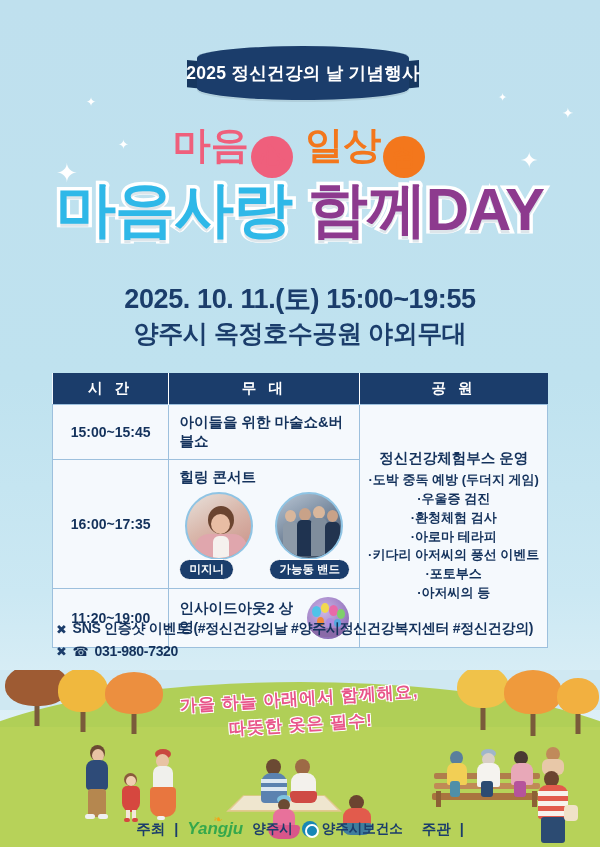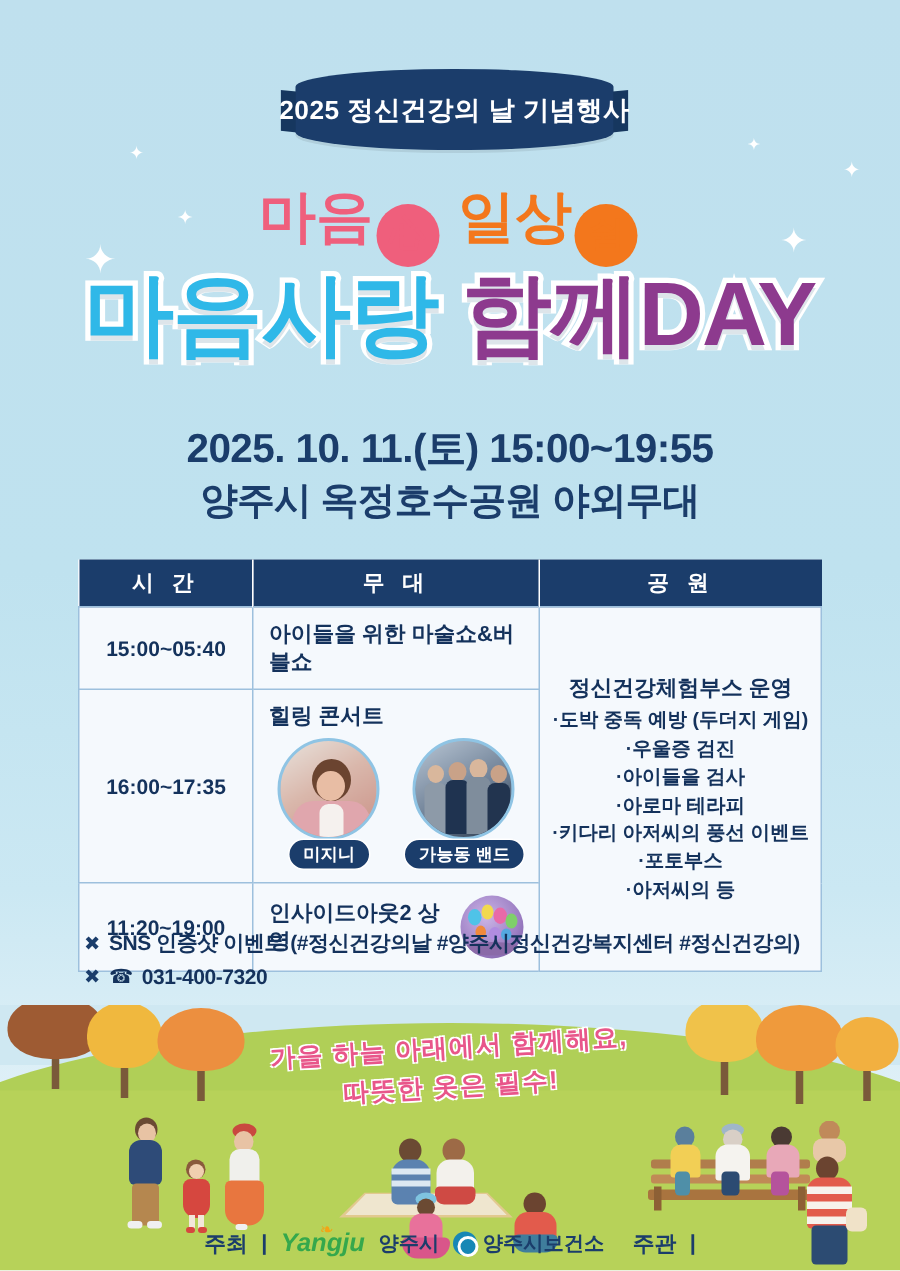--- a/index.html
+++ b/index.html
@@ -94,21 +94,21 @@
     color:#14325c; font-size:14px; font-weight:bold;
     vertical-align:middle;
     background:#f5f9fd;
   }
   .c-time  { width:118px; text-align:center; padding:8px 2px; font-size:15px; }
   .c-stage { width:190px; padding:8px 10px; }
   .c-park  { width:188px; padding:6px 4px; text-align:center; vertical-align:middle; }
 
   .stage-label { font-size:14.5px; }
   .performers { display:flex; gap:10px; margin-top:5px; }
-  .performer { width:80px; text-align:center; }
+  .performer { width:80px; }
   .pf-photo {
     width:68px; height:68px; border-radius:50%; margin:0 auto;
     border:2px solid #8fc4e4; position:relative; overflow:hidden;
   }
   .pf-photo.solo { background:linear-gradient(150deg,#e8e2dc 0%,#d9b7ab 45%,#c98f85 100%); }
   .pf-photo.band { background:linear-gradient(150deg,#b9c6d4 0%,#6d7f95 55%,#2c3a4d 100%); }
   .pf-photo .head {
     position:absolute; background:#b98b72; border-radius:50%;
   }
   .pf-photo .body { position:absolute; border-radius:6px 6px 0 0; }
@@ -224,30 +224,30 @@
   <table class="table">
     <thead>
       <tr>
         <th>시 간</th>
         <th>무 대</th>
         <th>공 원</th>
       </tr>
     </thead>
     <tbody>
       <tr>
-        <td class="c-time">15:00~05:40</td>
+        <td class="c-time">15:00~15:45</td>
         <td class="c-stage">
           <span class="stage-label">아이들을 위한 마술쇼&amp;버블쇼</span>
         </td>
         <td class="c-park" rowspan="3">
           <div class="park-title">정신건강체험부스 운영</div>
           <ul class="park-list">
             <li>·도박 중독 예방 (두더지 게임)</li>
             <li>·우울증 검진</li>
-            <li>·아이들을 검사</li>
+            <li>·환청체험 검사</li>
             <li>·아로마 테라피</li>
             <li>·키다리 아저씨의 풍선 이벤트</li>
             <li>·포토부스</li>
             <li>·아저씨의 등</li>
           </ul>
         </td>
       </tr>
 
       <tr>
         <td class="c-time">16:00~17:35</td>
@@ -302,21 +302,21 @@
   </table>
 
   <div class="notes">
     <div class="note-line">
       <span class="note-mark">✖</span>
       <span>SNS 인증샷 이벤트 (#정신건강의날 #양주시정신건강복지센터 #정신건강의)</span>
     </div>
     <div class="note-line">
       <span class="note-mark">✖</span>
       <span class="phone-ico">☎</span>
-      <span>031-400-7320</span>
+      <span>031-980-7320</span>
     </div>
   </div>
 
   <div class="scene">
     <div class="sky-strip"></div>
     <div class="hill"></div>
     <div class="grass"></div>
 
     <div class="tree" style="left:4px; top:-6px; width:66px; height:62px;">
       <div class="trunk" style="height:26px;"></div>

